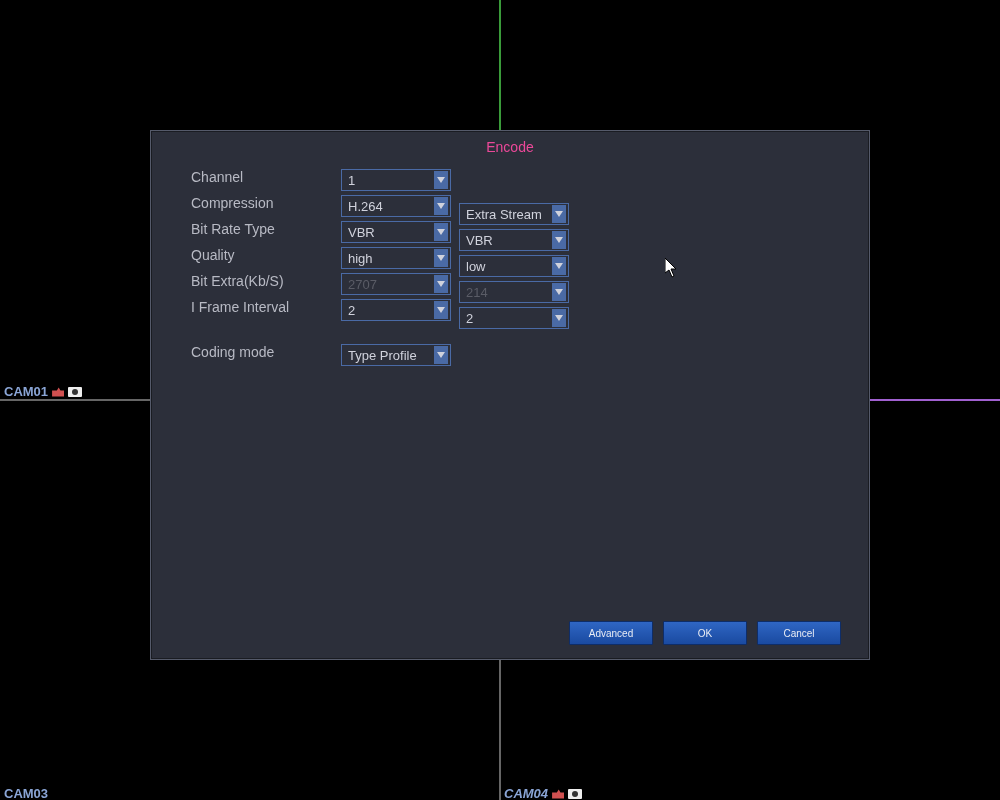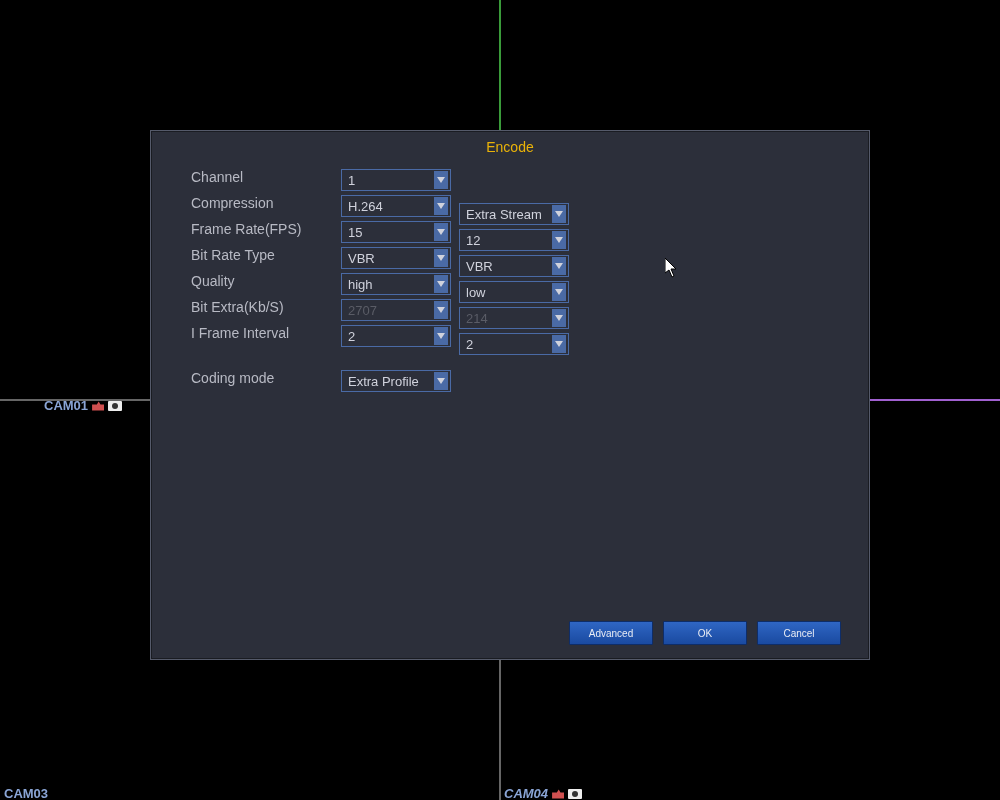--- a/index.html
+++ b/index.html
@@ -56,21 +56,21 @@
     width:720px;
     height:530px;
     background:#2c2f3a;
     border:1px solid #555a6a;
     box-shadow: inset 0 0 0 1px #1a1c22;
     display:flex;
     flex-direction:column;
   }
   .dialog-title {
     text-align:center;
-    color:#eab308;
+    color:#ec4899;
     padding:8px 0 14px;
     font-size:14px;
   }
   .form-area {
     padding:0 40px;
     flex:1;
   }
   .row {
     display:flex;
     align-items:flex-start;
@@ -154,21 +154,21 @@
   .cursor svg { width:14px; height:20px; }
 </style>
 </head>
 <body>
 
 <div class="quad-vert-top"></div>
 <div class="quad-vert-bot"></div>
 <div class="quad-horz-left"></div>
 <div class="quad-horz-right"></div>
 
-<div class="cam-label" style="left:4px; top:398px;margin-left:40px;">
+<div class="cam-label" style="left:4px; top:384px;">
   <span>CAM01</span>
   <span class="cam-icon"></span>
   <span class="cam-snap"></span>
 </div>
 <div class="cam-label" style="left:4px; top:786px;flex-direction:column;">
   <span>CAM03</span>
   <span class="cam-icon"></span>
   <span class="cam-snap"></span>
 </div>
 <div class="cam-label" style="left:504px; top:786px;font-style:italic;">
@@ -208,39 +208,20 @@
         <span style="white-space:nowrap;overflow:hidden;">Extra Stream</span>
         <span class="caret">
             <svg viewBox="0 0 8 6">
               <path d="M0 0 L8 0 L4 6 Z"></path>
             </svg>
           </span>
       </div>
     </div>
 
 
-    <div class="row">
-      <div class="label">Frame Rate(FPS)</div>
-      <div class="select w1">
-        <span>15</span>
-        <span class="caret">
-            <svg viewBox="0 0 8 6">
-              <path d="M0 0 L8 0 L4 6 Z"></path>
-            </svg>
-          </span>
-      </div>
-      <div class="select w2">
-        <span>12</span>
-        <span class="caret">
-            <svg viewBox="0 0 8 6">
-              <path d="M0 0 L8 0 L4 6 Z"></path>
-            </svg>
-          </span>
-      </div>
-    </div>
 
     <div class="row">
       <div class="label">Bit Rate Type</div>
       <div class="select w1">
         <span>VBR</span>
         <span class="caret">
             <svg viewBox="0 0 8 6">
               <path d="M0 0 L8 0 L4 6 Z"></path>
             </svg>
           </span>
@@ -312,21 +293,21 @@
               <path d="M0 0 L8 0 L4 6 Z"></path>
             </svg>
           </span>
       </div>
     </div>
 
 
     <div class="row gap-top">
       <div class="label">Coding mode</div>
       <div class="select w1">
-        <span>Extra Profile</span>
+        <span>Type Profile</span>
         <span class="caret">
             <svg viewBox="0 0 8 6">
               <path d="M0 0 L8 0 L4 6 Z"></path>
             </svg>
           </span>
       </div>
     </div>
 
   </div>
 

